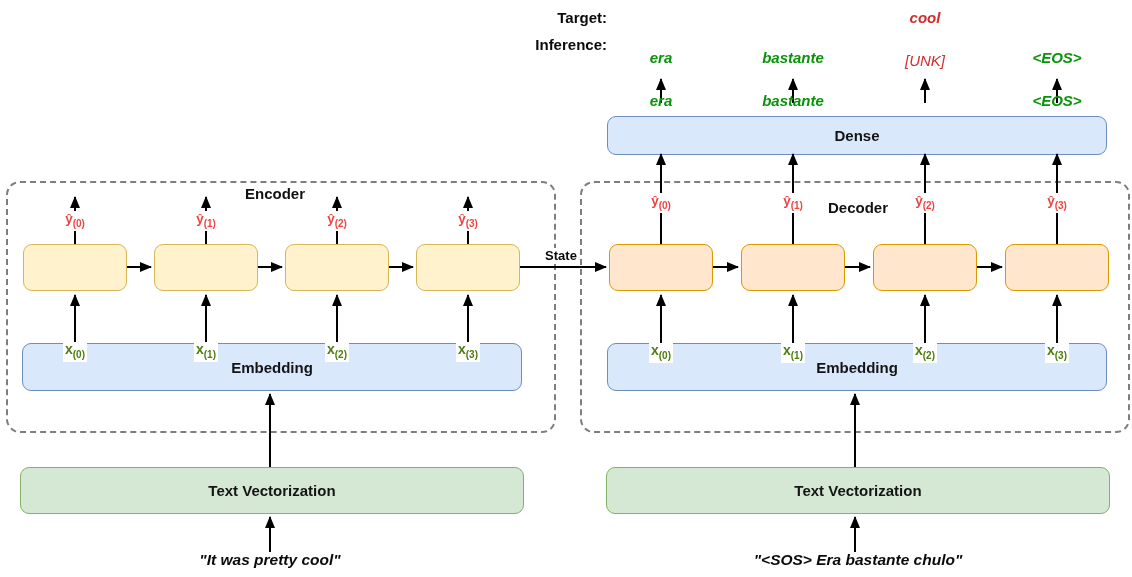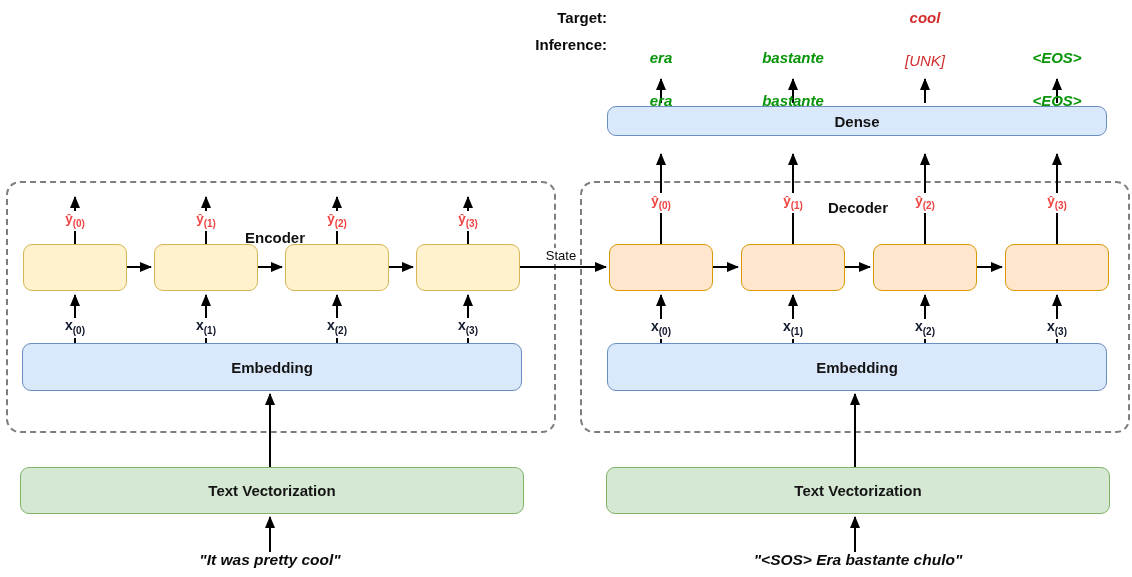--- a/index.html
+++ b/index.html
@@ -28,50 +28,50 @@
   }
   .cell.enc{background:#FFF2CC;border:1.6px solid #D6B656;}
   .cell.dec{background:#FFE6CC;border:1.8px solid #D79B00;}
 
   
   .iolabel{
     position:absolute;transform:translateX(-50%);background:#fff;padding:0 2px;
     font-weight:700;font-size:13.5px;color:#ef4444;line-height:15px;white-space:nowrap;
   }
   .iolabel sub{font-size:10px;}
-  .xlab{color:#0f172a;font-size:14px;}
+  .xlab{color:#4d7c0f;font-size:14px;margin-top:24px;}
 
   
   .rowlabel{position:absolute;font-weight:700;font-size:15px;color:#0a0a0a;text-align:right;}
   .word{position:absolute;font-weight:700;font-style:italic;font-size:15px;}
   .wgreen{color:#089408;margin-top:40px;}
   .wred{color:#D22D2D;}
   .wred.plain{font-weight:400;text-align:right;}
 
   .statelab{
-    position:absolute;transform:translateX(-50%);font-weight:400;font-size:13px;color:#0a0a0a;
+    position:absolute;transform:translateX(-50%);font-weight:700;font-size:13px;color:#0a0a0a;
     background:#fff;padding:0 2px;
   }
   .inputtext{position:absolute;transform:translateX(-50%);font-weight:700;font-style:italic;font-size:15.5px;color:#0a0a0a;white-space:nowrap;}
 
   svg.arrows{position:absolute;left:0;top:0;pointer-events:none;}
   svg.arrows line{stroke:#000;stroke-width:2;}
 </style>
 </head>
 <body>
 
 <div id="stage">
 
   <div class="group" style="left:6px;top:181px;width:546px;height:248px;"></div>
   <div class="group" style="left:580px;top:181px;width:546px;height:248px;"></div>
 
-  <div class="abs ctr group-title" style="left:275px;top:185px;margin-top:44px;">Encoder</div>
+  <div class="abs ctr group-title" style="left:275px;top:185px;">Encoder</div>
   <div class="abs ctr group-title" style="left:858px;top:199px;">Decoder</div>
 
-  <div class="bigbox blue" style="left:607px;top:106px;width:500px;height:30px;">
+  <div class="bigbox blue" style="left:607px;top:116px;width:500px;height:39px;">
     <span>Dense</span>
   </div>
 
   <div class="cell enc" style="left:23px;"></div>
   <div class="cell enc" style="left:154px;"></div>
   <div class="cell enc" style="left:285px;"></div>
   <div class="cell enc" style="left:416px;"></div>
 
   <div class="cell dec" style="left:609px;"></div>
   <div class="cell dec" style="left:741px;"></div>

